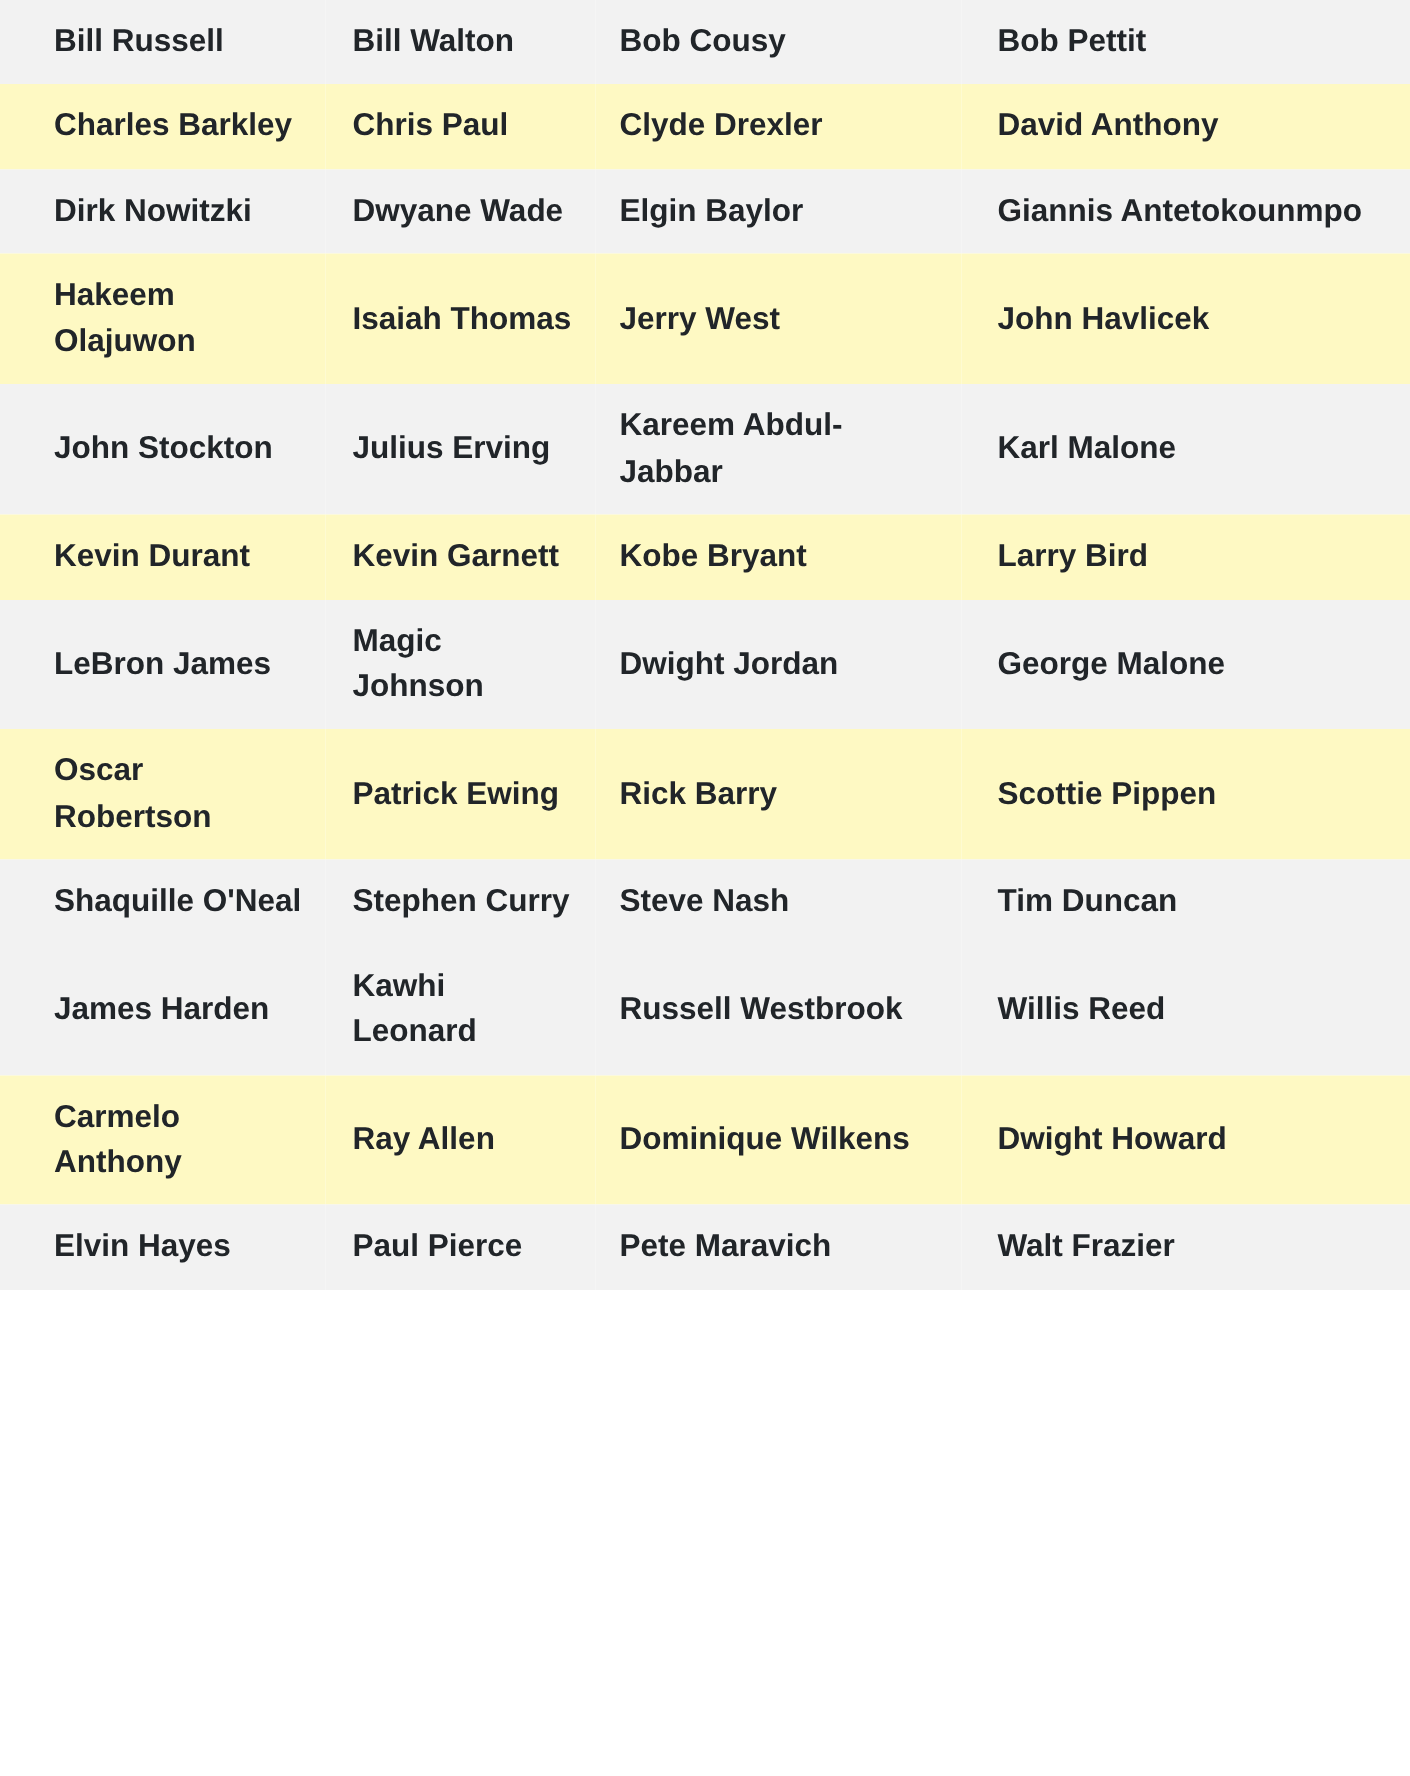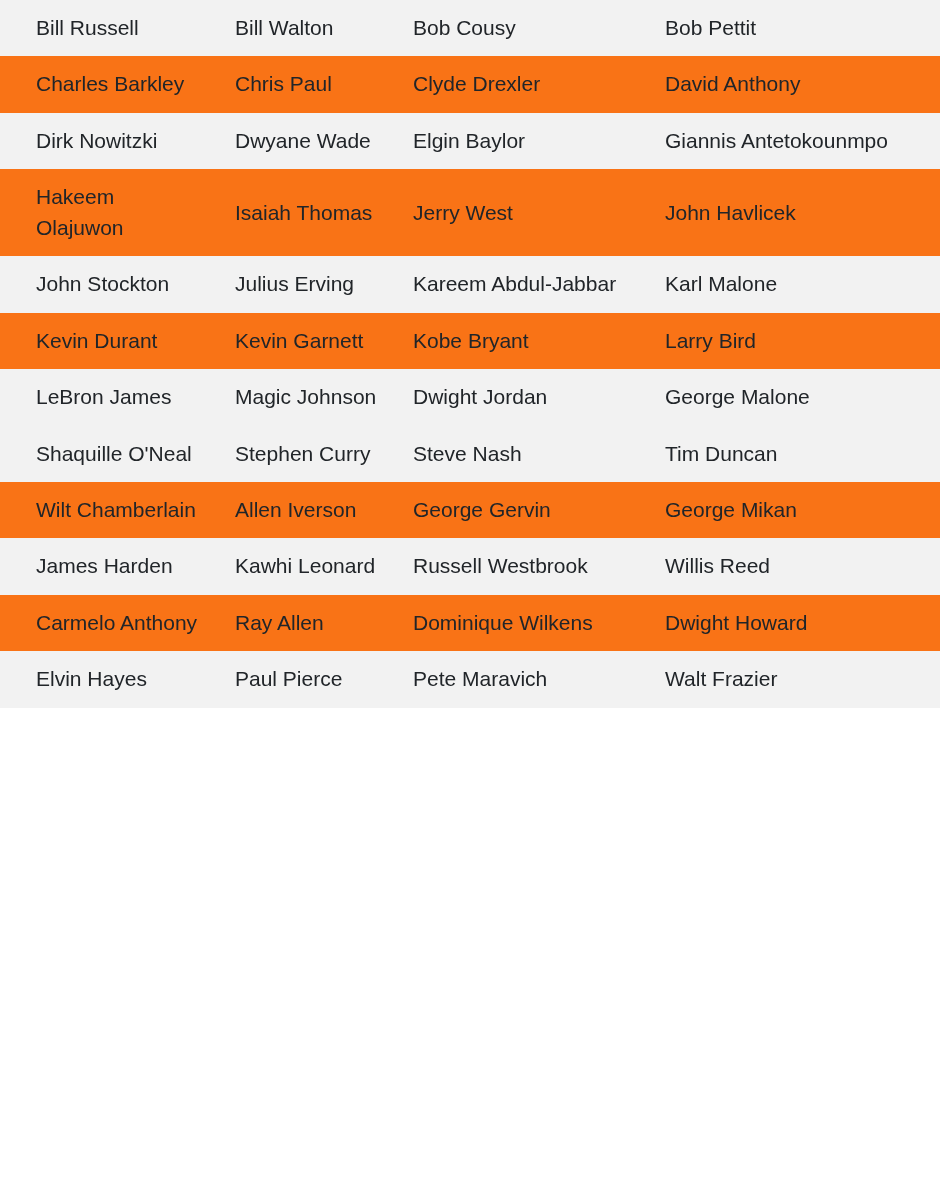--- a/index.html
+++ b/index.html
@@ -9,40 +9,41 @@
   }
   body {
     width: 940px;
     font-family: "Liberation Sans", sans-serif;
     color: #212529;
     -webkit-font-smoothing: antialiased;
   }
   .page {
     width: 940px;
     box-sizing: border-box;
+    font-weight: bold;
   }
   table.names-table {
     width: 940px;
     border-collapse: collapse;
     table-layout: fixed;
   }
   table.names-table td {
     vertical-align: middle;
     font-size: 21px;
     line-height: 1.45;
     color: #212529;
     padding: 13px 14px 13px 14px;
     border: none;
     word-wrap: break-word;
   }
   table.names-table tr.striped td {
     background: #f2f2f2;
   }
   table.names-table tr.plain td {
-    background: #f97316;
+    background: #fef9c3;
   }
   
   table.names-table col.c0 { width: 217px; }
   table.names-table col.c1 { width: 180px; }
   table.names-table col.c2 { width: 244px; }
   table.names-table col.c3 { width: 299px; }
 
   table.names-table td.col0 { padding-left: 36px; }
   table.names-table td.col1 { padding-left: 18px; }
   table.names-table td.col2 { padding-left: 16px; }
@@ -95,31 +96,31 @@
           <td class="col1">Kevin Garnett</td>
           <td class="col2">Kobe Bryant</td>
           <td class="col3">Larry Bird</td>
         </tr>
         <tr class="striped">
           <td class="col0">LeBron James</td>
           <td class="col1">Magic Johnson</td>
           <td class="col2">Dwight Jordan</td>
           <td class="col3">George Malone</td>
         </tr>
+        <tr class="plain">
+          <td class="col0">Oscar Robertson</td>
+          <td class="col1">Patrick Ewing</td>
+          <td class="col2">Rick Barry</td>
+          <td class="col3">Scottie Pippen</td>
+        </tr>
         <tr class="striped">
           <td class="col0">Shaquille O'Neal</td>
           <td class="col1">Stephen Curry</td>
           <td class="col2">Steve Nash</td>
           <td class="col3">Tim Duncan</td>
-        </tr>
-        <tr class="plain">
-          <td class="col0">Wilt Chamberlain</td>
-          <td class="col1">Allen Iverson</td>
-          <td class="col2">George Gervin</td>
-          <td class="col3">George Mikan</td>
         </tr>
         <tr class="striped">
           <td class="col0">James Harden</td>
           <td class="col1">Kawhi Leonard</td>
           <td class="col2">Russell Westbrook</td>
           <td class="col3">Willis Reed</td>
         </tr>
         <tr class="plain">
           <td class="col0">Carmelo Anthony</td>
           <td class="col1">Ray Allen</td>

